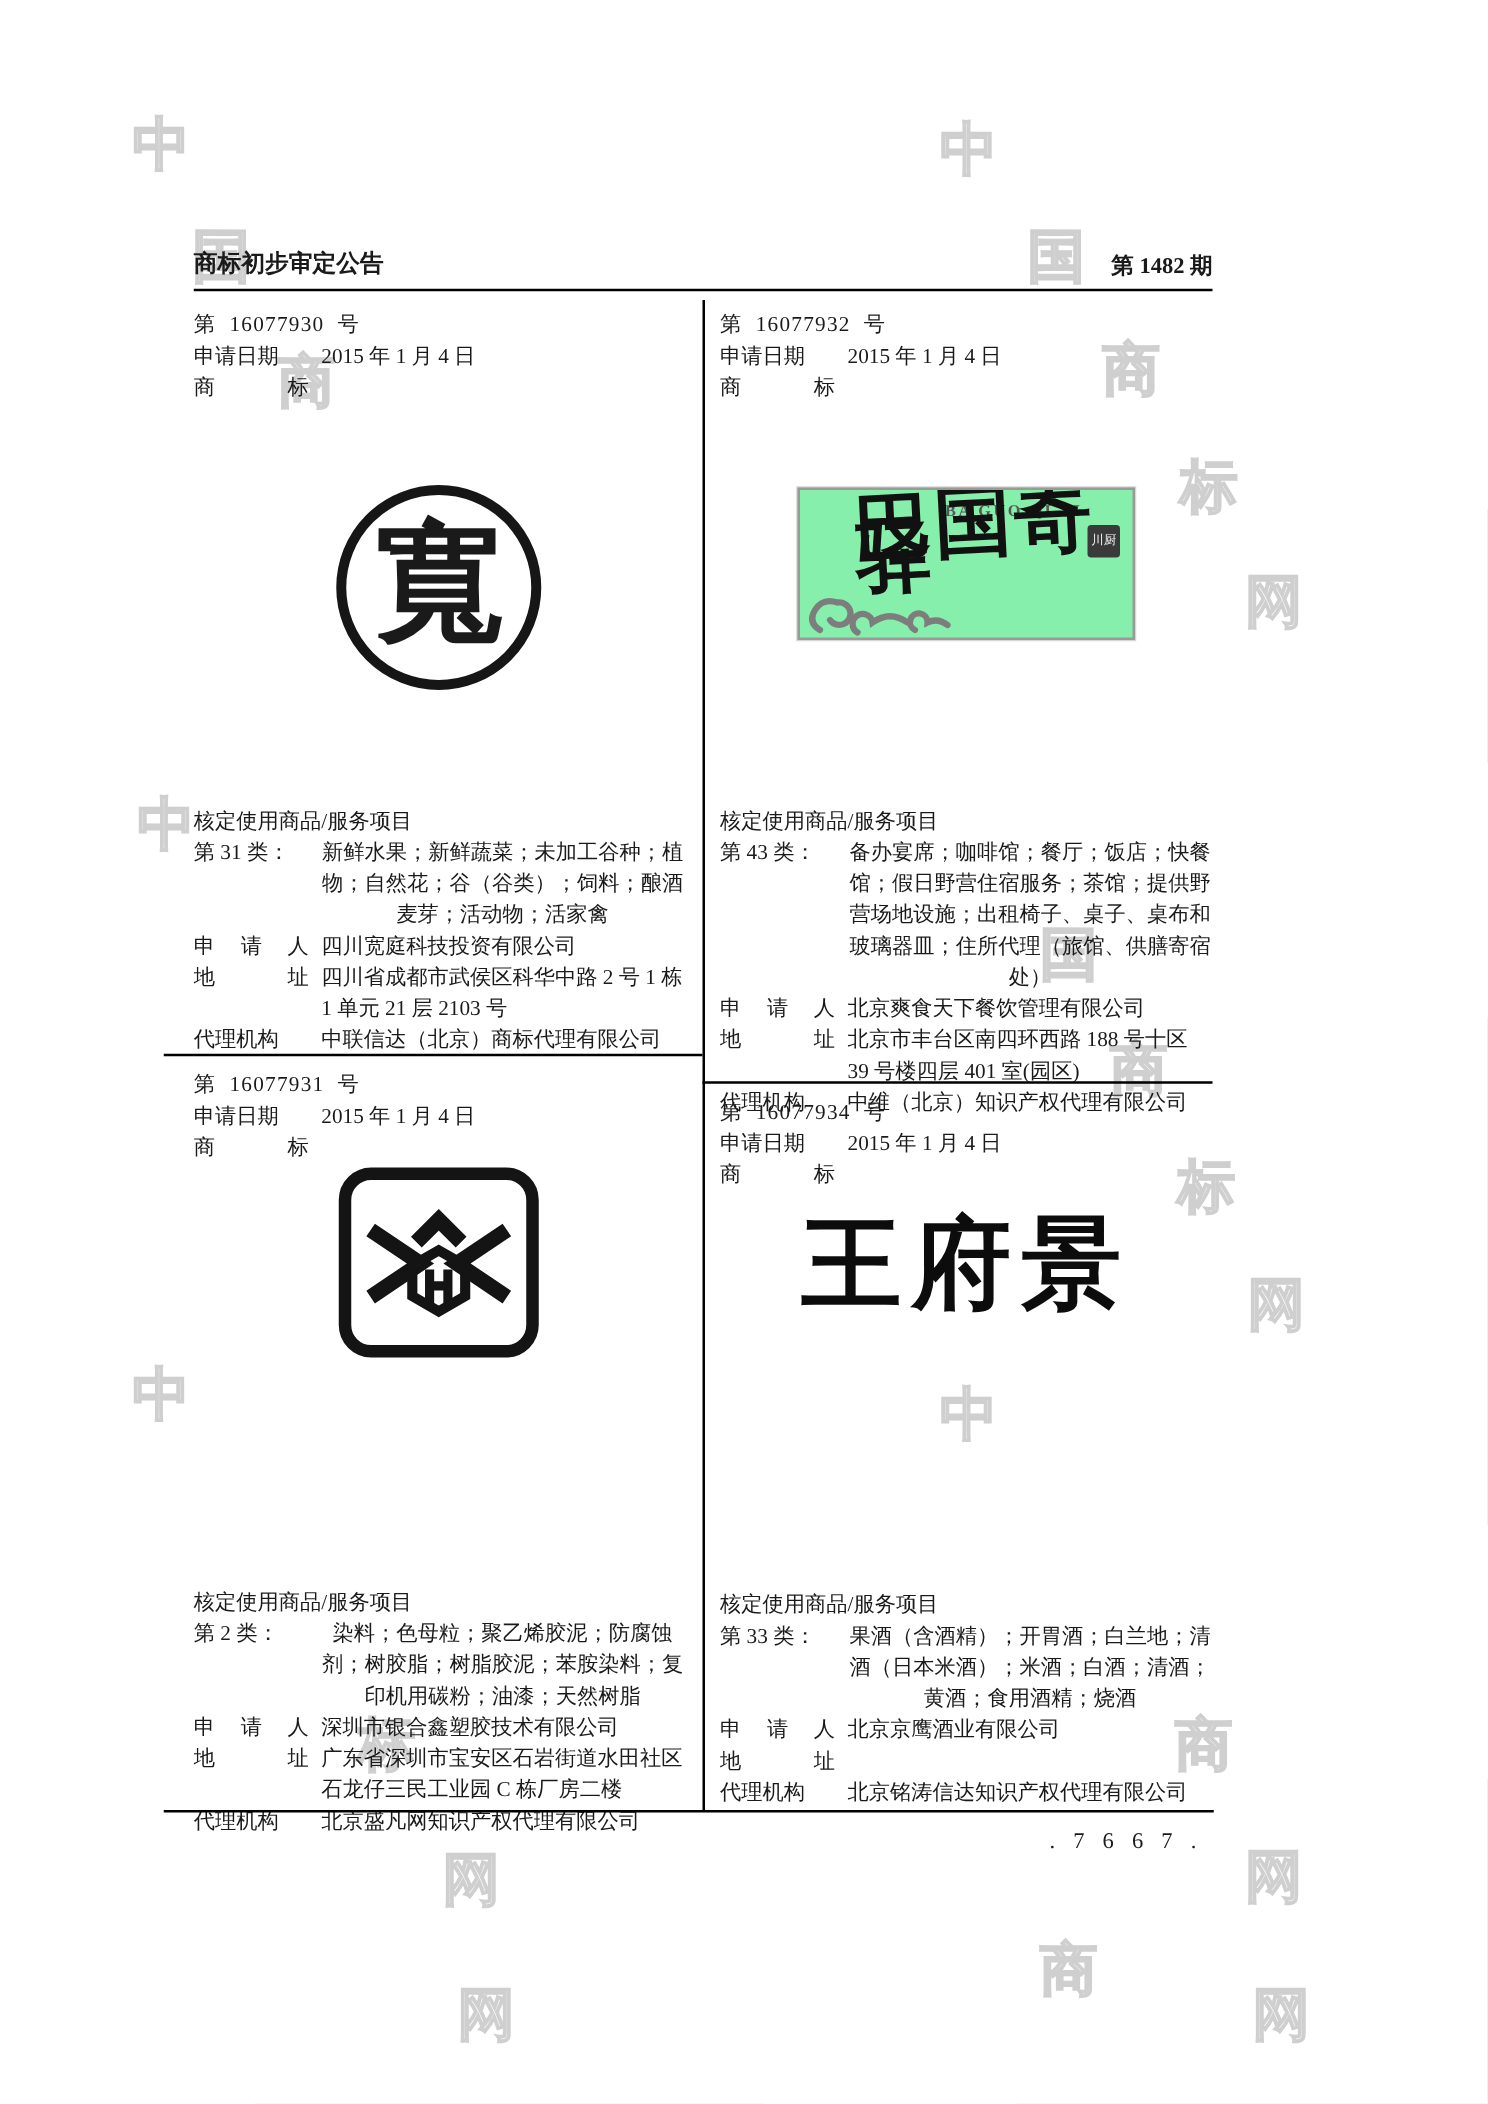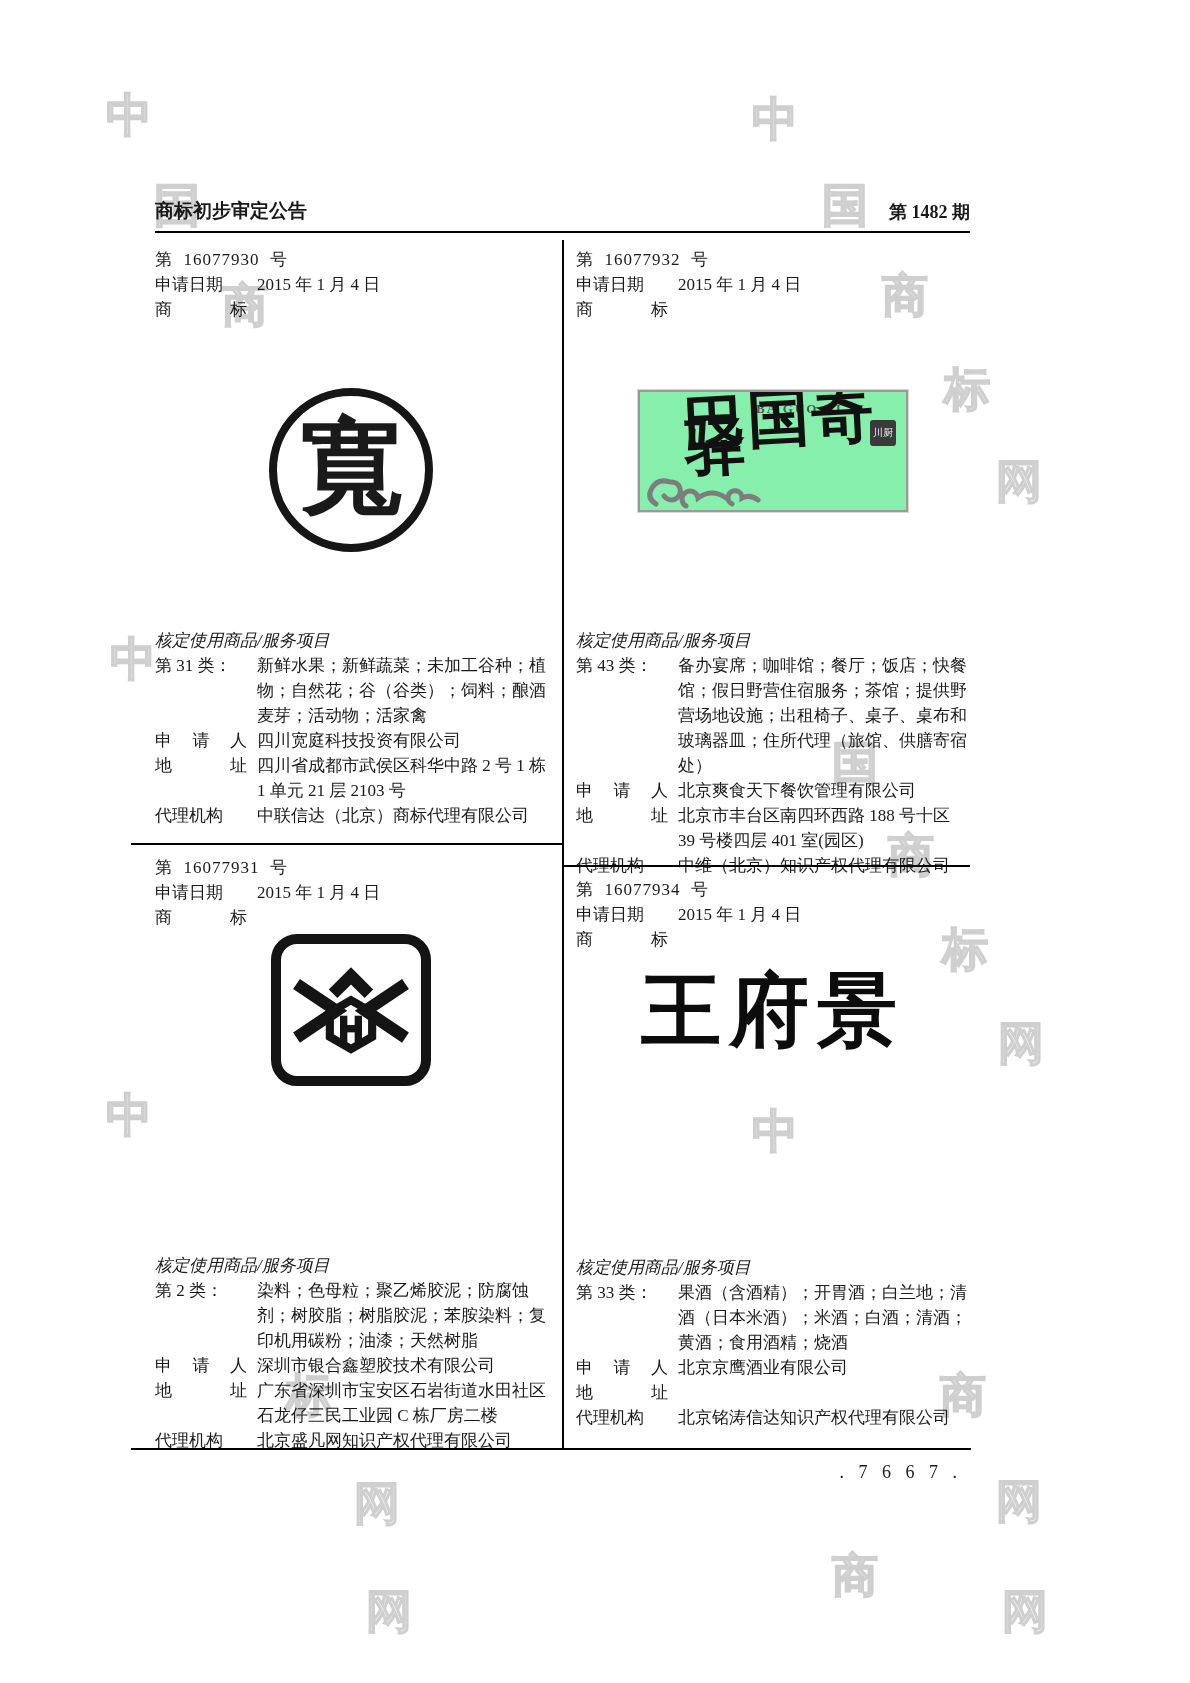--- a/index.html
+++ b/index.html
@@ -24,22 +24,22 @@
   .col-right{left:576px;width:394px;}
   .entry{padding-top:7px;font-size:17px;line-height:25px;}
   .e1l{height:596px;} .e1r{height:618px;}
   .e2 {padding-top:12px;}
   .numline{white-space:pre;letter-spacing:1px;}
   .row{display:flex;}
   .lbl{width:92px;flex:none;}
   .lbl.j{text-align:justify;text-align-last:justify;}
   .clslbl{width:102px;flex:none;white-space:pre;}
   .val{flex:1;padding-left:10px;}
-  .val2{flex:1;}
-  .sect{margin-top:0;font-style:italic;}
+  .val2{flex:1;text-align:center;}
+  .sect{margin-top:16px;}
   
   .logo-region{display:flex;justify-content:center;align-items:flex-start;}
   .lr-a{height:306px;} .lr-b{height:306px;} .lr-c{height:323px;} .lr-d{height:303px;justify-content:center;}
   
   .seal-circle{margin-top:66px;width:148px;height:148px;border:8px solid #161616;border-radius:50%;
      display:flex;align-items:center;justify-content:center;}
   .seal-char{font-size:104px;font-weight:bold;font-family:"Liberation Serif","DejaVu Serif",serif;
      margin-top:-6px;}
   
   .callig-box{position:relative;margin-top:68px;width:266px;height:118px;background:#86efac;

